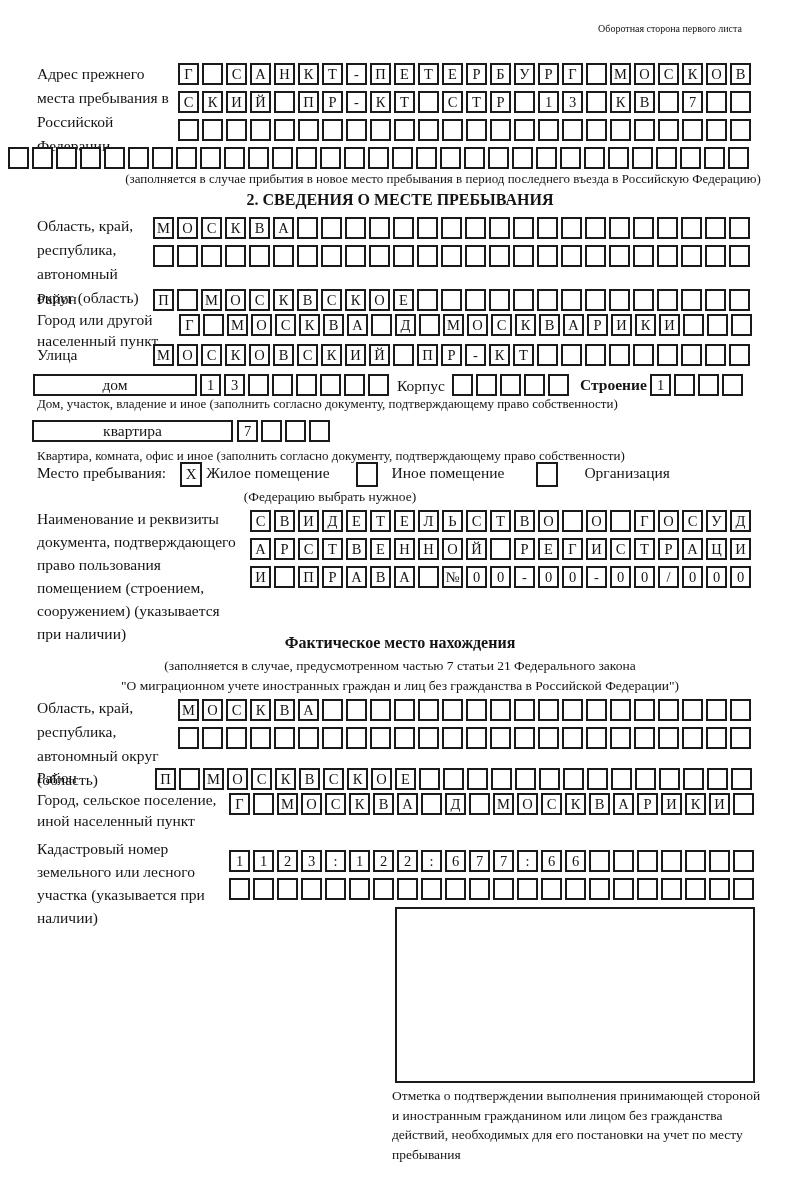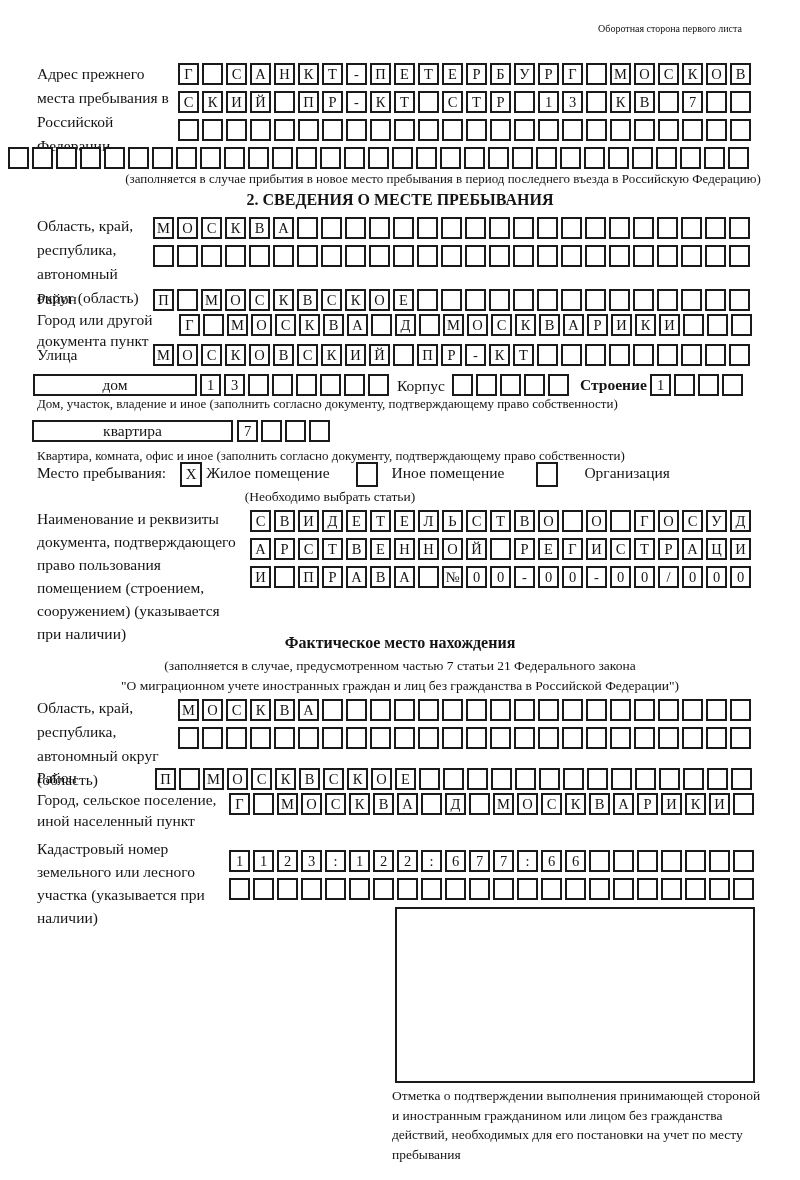--- a/index.html
+++ b/index.html
@@ -217,21 +217,21 @@
     <span class="cell"></span>
     <span class="cell"></span>
     <span class="cell"></span>
     <span class="cell"></span>
     <span class="cell"></span>
     <span class="cell"></span>
     <span class="cell"></span>
     <span class="cell"></span>
   </div>
 
-<div class="abs lbl tight" style="top:309px;left:37px;width:135px;">Город или другой документа пункт</div>
+<div class="abs lbl tight" style="top:309px;left:37px;width:135px;">Город или другой населенный пункт</div>
 <div class="boxrow" style="top:314px;left:179px;">
     <span class="cell">Г</span>
     <span class="cell"></span>
     <span class="cell">М</span>
     <span class="cell">О</span>
     <span class="cell">С</span>
     <span class="cell">К</span>
     <span class="cell">В</span>
     <span class="cell">А</span>
     <span class="cell"></span>
@@ -320,21 +320,21 @@
 
 <div class="abs" style="top:462px;left:37px;width:720px;">
   <span class="mesto-label">Место пребывания:</span>
   <span class="chk" style="margin-left:10px;">X</span>
   <span class="mesto-label" style="margin-left:0;">Жилое помещение</span>
   <span class="chk" style="margin-left:22px;"></span>
   <span class="mesto-label" style="margin-left:10px;">Иное помещение</span>
   <span class="chk" style="margin-left:28px;"></span>
   <span class="mesto-label" style="margin-left:22px;margin-top:21px;">Организация</span>
 </div>
-<div class="abs note" style="top:489px;left:130px;width:400px;text-align:center;">(Необходимо выбрать статьи)</div>
+<div class="abs note" style="top:489px;left:130px;width:400px;text-align:center;">(Федерацию выбрать нужное)</div>
 
 <div class="abs lbl" style="top:507px;left:37px;width:206px;line-height:23px;">Наименование и реквизиты документа, подтверждающего право пользования помещением (строением, сооружением) (указывается при наличии)</div>
 <div class="boxrow" style="top:510px;left:250px;">
     <span class="cell">С</span>
     <span class="cell">В</span>
     <span class="cell">И</span>
     <span class="cell">Д</span>
     <span class="cell">Е</span>
     <span class="cell">Т</span>
     <span class="cell">Е</span>

